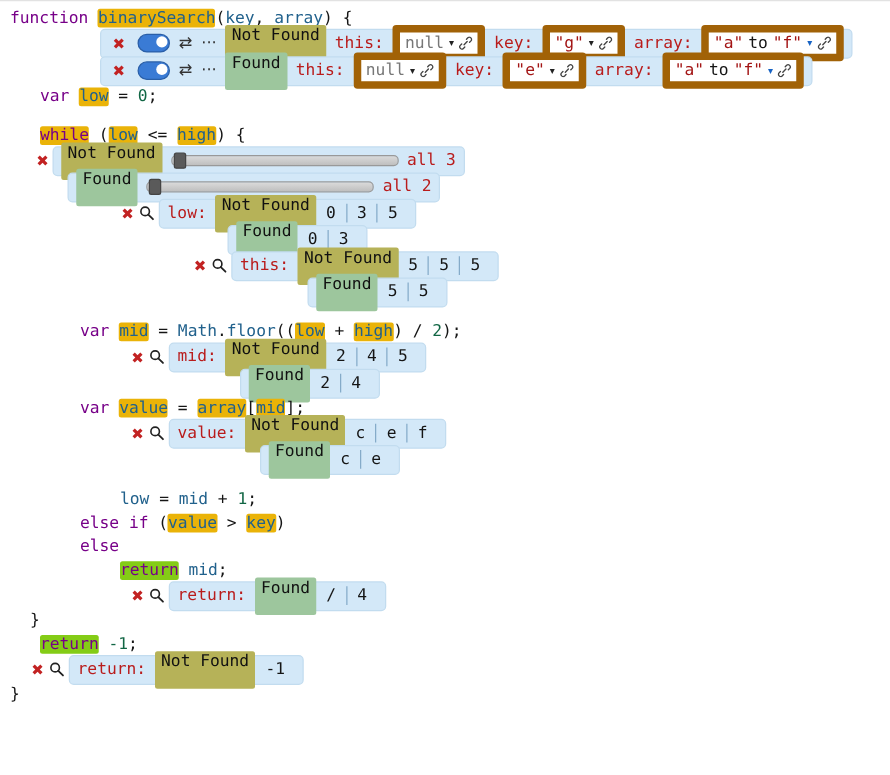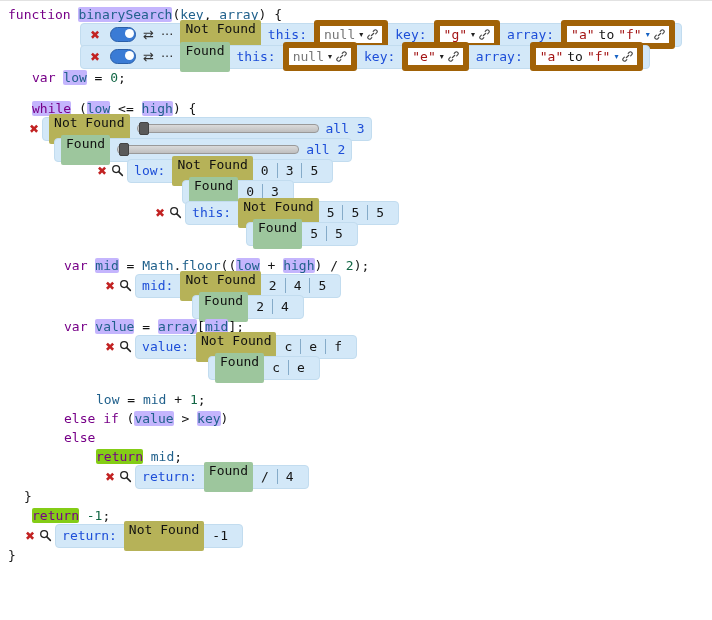--- a/index.html
+++ b/index.html
@@ -8,34 +8,34 @@
   .editor{padding:4px 2px 0 6px;border-top:1px solid #e2e2e2;}
   .line{line-height:19px;height:19px;white-space:pre;}
   .blank{height:12px;}
   .row{display:flex;align-items:center;min-height:21px;height:21px;}
   .row.call{margin-bottom:1px;}
   .tok{white-space:pre;}
   .kw{color:#770088;}
   .vr{color:#21618c;}
   .num{color:#116644;}
   .dim{color:#9ab0c6;}
-  .hlb{background:#c4b5fd;border-radius:2px;}
+  .hlb{background:#eab308;border-radius:2px;}
   .hlv{background:#84cc16;border-radius:2px;}
   .wbox{background:#d3e8f8;border:1px solid #c2dcef;border-radius:4px;
         display:inline-flex;align-items:center;gap:7px;padding:1px 6px;height:20px;white-space:pre;}
   .x-icon{color:#c22222;font-weight:bold;font-size:12px;cursor:pointer;padding:0 3px;
           font-family:"DejaVu Sans",sans-serif;}
   .ic{color:#333;font-size:13px;cursor:pointer;font-family:"DejaVu Sans",sans-serif;line-height:1;}
   .toggle{width:24px;height:13px;background:#3a7bd5;border:1px solid #2a5fa8;border-radius:8px;
           position:relative;display:inline-block;cursor:pointer;flex:none;}
   .knob{position:absolute;right:1px;top:1px;width:9px;height:9px;background:#fff;border-radius:50%;}
   .badge{padding:0 5px;border-radius:2px;color:#111;line-height:17px;height:30px;white-space:pre;cursor:pointer;}
   .badge.nf{background:#b6b258;}
   .badge.f{background:#9dc69d;}
-  .lbl{color:#1d4ed8;white-space:pre;}
+  .lbl{color:#b91c1c;white-space:pre;}
   .dd{background:#fff;border:6px solid #a16207;border-radius:3px;display:inline-flex;
       align-items:center;gap:4px;padding:0 4px;height:17px;cursor:pointer;white-space:pre;}
   .atom{color:#777;}
   .str{color:#a31515;}
   .arr{font-size:8px;color:#222;font-family:"DejaVu Sans",sans-serif;}
   .arr.blue{color:#1763c4;}
   .link,.mag{flex:none;display:inline-block;}
   .mag{margin:0 3px 0 1px;}
   .slider{width:180px;height:7px;background:linear-gradient(#dadada,#bfbfbf);border:1px solid #999;
           border-radius:4px;position:relative;cursor:pointer;flex:none;}

